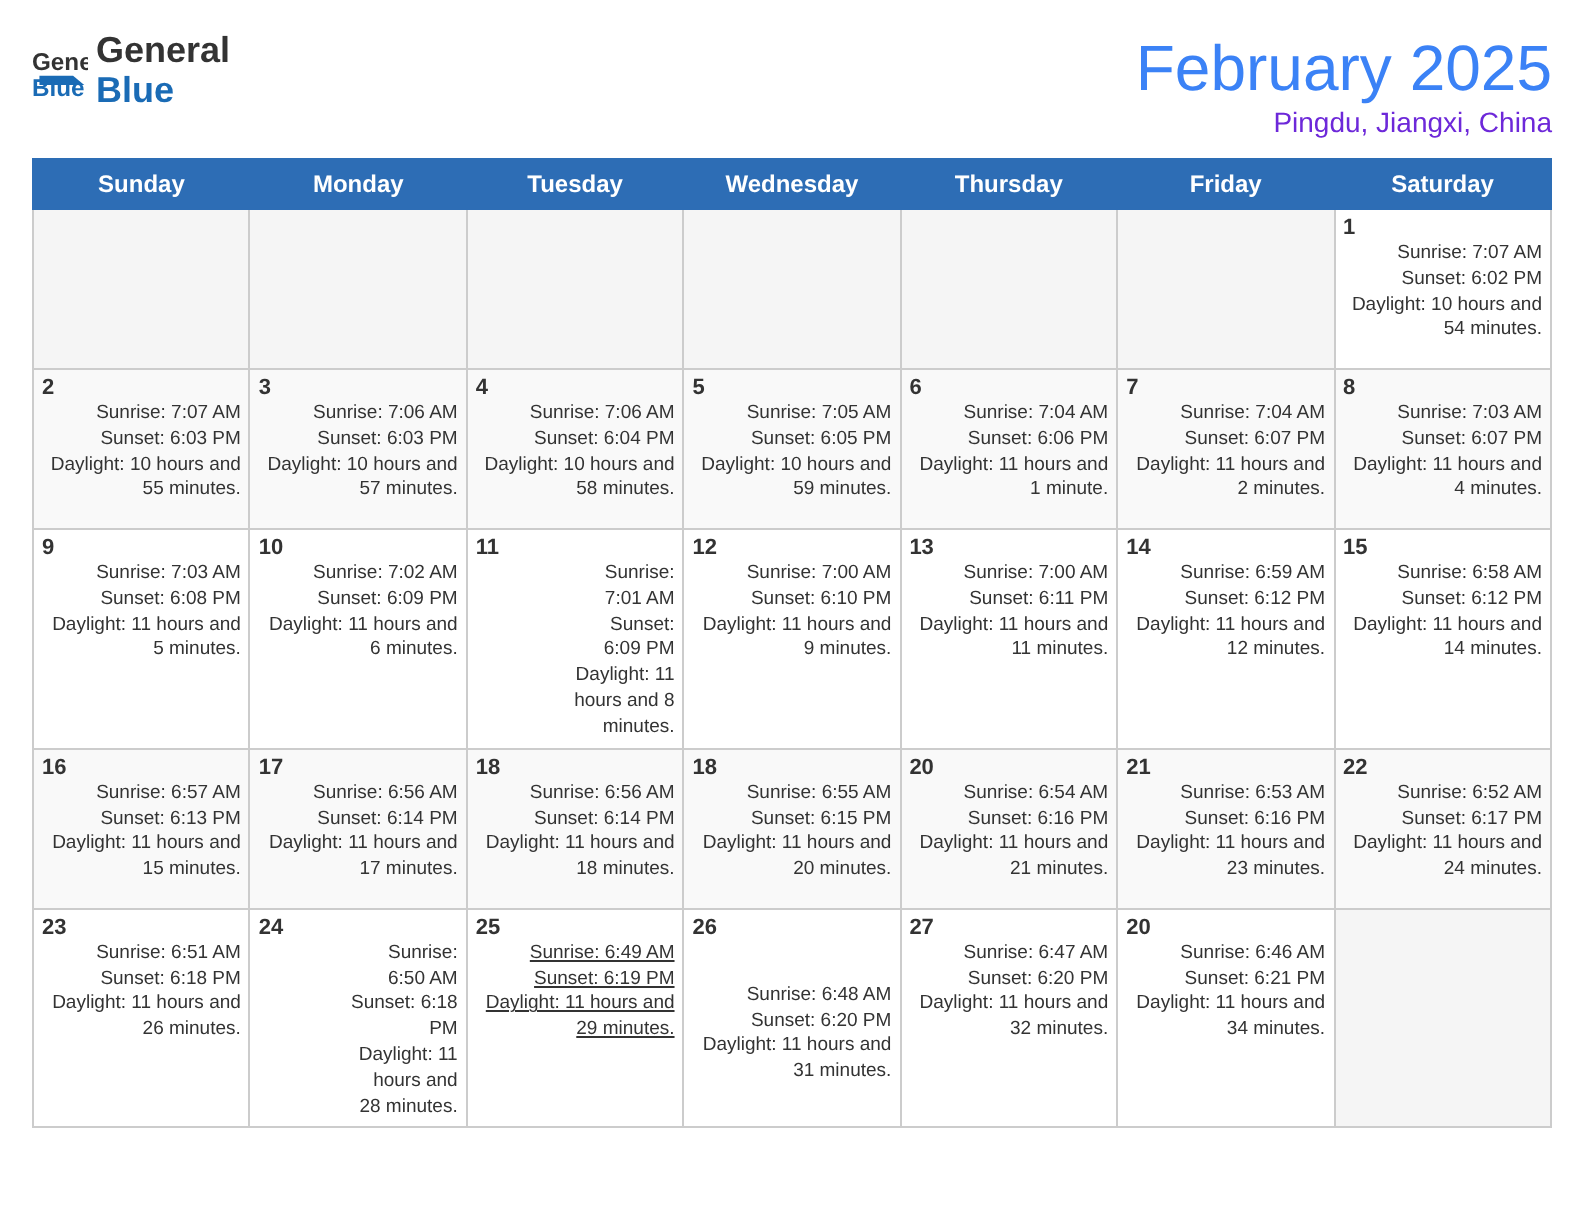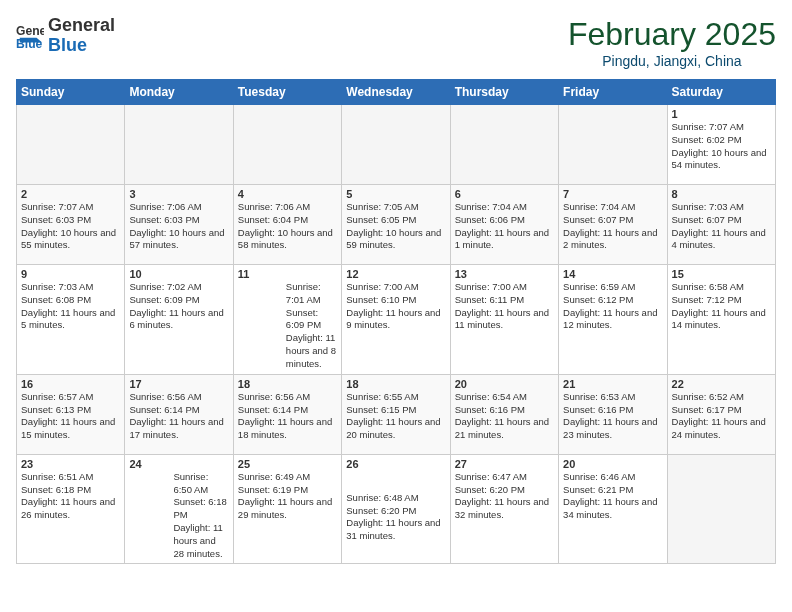--- a/index.html
+++ b/index.html
@@ -30,41 +30,40 @@
     .logo-text .blue { color: #1a6bb5; }
     .logo-icon {
       width: 28px;
       height: 28px;
     }
     .title-block {
       text-align: right;
     }
     .month-year {
       font-size: 32px;
-      color: #14532d;
+      color: #3b82f6;
       font-weight: normal;
       text-align: center;
     }
     .location {
       font-size: 14px;
-      color: #0c4a6e;
-      text-align: center;
+      color: #6d28d9;
     }
     .calendar {
       width: 100%;
       border-collapse: collapse;
       border: 1px solid #ccc;
     }
     .calendar th {
       background: #2d6db5;
       color: #fff;
       font-size: 12px;
       font-weight: bold;
       padding: 5px 4px;
-      text-align: left;
+      text-align: center;
       border: 1px solid #2d6db5;
     }
     .calendar td {
       border: 1px solid #ccc;
       vertical-align: top;
       padding: 3px 4px;
       width: calc(100% / 7);
       height: 80px;
       font-size: 10px;
       color: #333;
@@ -76,20 +75,21 @@
     .day-num {
       font-size: 11px;
       font-weight: bold;
       display: block;
       margin-bottom: 1px;
     }
     .day-info {
       font-size: 9.5px;
       line-height: 1.35;
       color: #333;
+      text-align: right;
     }
     .row-alt td {
       background: #f9f9f9;
     }
   </style>
 </head>
 <body>
 
 <div class="header">
   <div class="logo">
@@ -215,21 +215,21 @@
         </td>
         <td>
           <span class="day-num">14</span>
           <div class="day-info" style="white-space: pre-line;">Sunrise: 6:59 AM
 Sunset: 6:12 PM
 Daylight: 11 hours and 12 minutes.</div>
         </td>
         <td>
           <span class="day-num">15</span>
           <div class="day-info" style="white-space: pre-line;">Sunrise: 6:58 AM
-Sunset: 7:12 PM
+Sunset: 6:12 PM
 Daylight: 11 hours and 14 minutes.</div>
         </td>
       </tr>
       <tr class="row-alt">
         <td>
           <span class="day-num">16</span>
           <div class="day-info" style="white-space: pre-line;">Sunrise: 6:57 AM
 Sunset: 6:13 PM
 Daylight: 11 hours and 15 minutes.</div>
         </td>
@@ -278,21 +278,21 @@
 Daylight: 11 hours and 26 minutes.</div>
         </td>
         <td>
           <span class="day-num">24</span>
           <div class="day-info" style="white-space: pre-line; margin-left: 44px;">Sunrise: 6:50 AM
 Sunset: 6:18 PM
 Daylight: 11 hours and 28 minutes.</div>
         </td>
         <td>
           <span class="day-num">25</span>
-          <div class="day-info" style="white-space: pre-line;">Sunrise: 6:49 AM
+          <div class="day-info" style="white-space: pre-line; text-decoration: underline;">Sunrise: 6:49 AM
 Sunset: 6:19 PM
 Daylight: 11 hours and 29 minutes.</div>
         </td>
         <td>
           <span class="day-num">26</span>
           <div class="day-info" style="white-space: pre-line; margin-top: 22px;">Sunrise: 6:48 AM
 Sunset: 6:20 PM
 Daylight: 11 hours and 31 minutes.</div>
         </td>
         <td>

